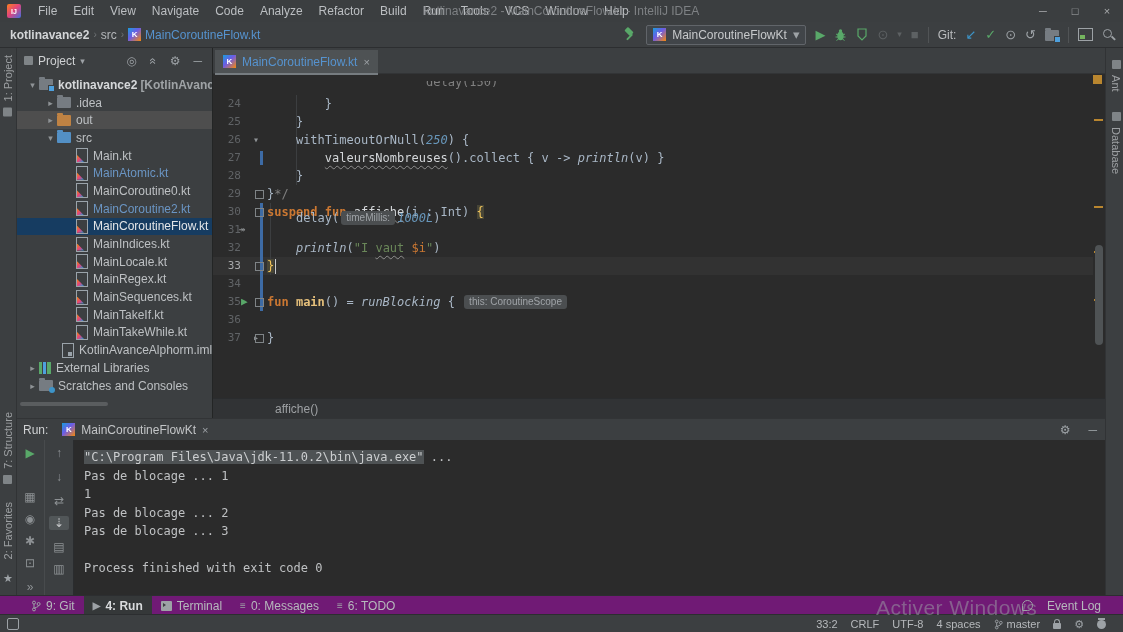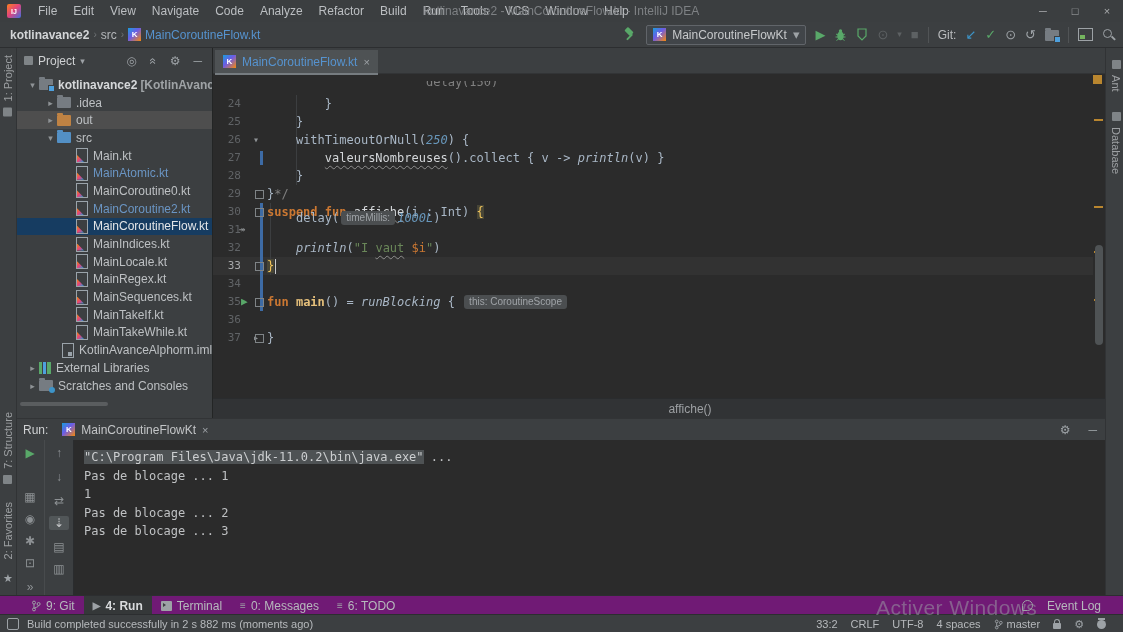--- a/index.html
+++ b/index.html
@@ -102,21 +102,21 @@
   .wavy{text-decoration:underline wavy rgba(170,170,170,.75);text-underline-offset:3px;text-decoration-thickness:1px;}
   .brace{color:#f2c55c;background:#474536;}
   .hintc{display:inline-block;background:#4b4e50;color:#9fa3a7;border-radius:3px;padding:0 5px;margin:0 2px;
          font-family:"Liberation Sans",sans-serif;font-size:10px;line-height:14px;vertical-align:1px;}
   .caret{position:absolute;width:1px;height:15px;background:#c8cacc;}
   .iguide{position:absolute;width:1px;background:#3c3e40;}
   .estripe-sq{position:absolute;right:3px;top:2px;width:9px;height:9px;background:#b9862f;}
   .etick{position:absolute;right:2px;width:9px;height:2px;background:#b9862f;}
   .ethumb{position:absolute;right:2px;width:8px;border-radius:4px;background:#4f5355;}
   .ebreadcrumb{position:absolute;left:0;bottom:0;width:100%;height:19px;background:#313335;border-top:1px solid #2a2c2e;
-               display:flex;align-items:center;color:#9da0a3;justify-content:center;}
+               display:flex;align-items:center;color:#9da0a3;}
 
   
   .runp{position:absolute;left:16px;top:418px;width:1107px;height:177px;background:#2b2b2b;border-top:1px solid #323436;}
   .runhead{position:absolute;left:0;top:0;width:100%;height:21px;background:#3c3f41;display:flex;align-items:center;}
   .runlabel{margin-left:7px;color:#cfd1d3;}
   .runtab{display:flex;align-items:center;gap:6px;margin-left:14px;color:#c3c5c7;}
   .runhead-ic{position:absolute;right:26px;display:flex;gap:18px;color:#9da2a6;}
   .rcol{position:absolute;top:21px;width:28px;height:156px;background:#3c3f41;}
   .rcol.c1{left:0;border-right:1px solid #484b4d;}
   .rcol.c2{left:29px;border-right:1px solid #2a2c2e;}
@@ -479,20 +479,21 @@
       <span class="ric" style="top:122px">▥</span>
     </div>
 
     <div class="console">
       <div class="cline" style="top:8px"><span class="sel1">"C:\Program Files\Java\jdk-11.0.2\bin\java.exe"</span><span> ...</span></div>
       <div class="cline" style="top:26.5px">Pas de blocage ... 1</div>
       <div class="cline" style="top:45px">1</div>
       <div class="cline" style="top:63.5px">Pas de blocage ... 2</div>
       <div class="cline" style="top:82px">Pas de blocage ... 3</div>
       <div class="cline" style="top:100.5px"></div>
+      <div class="cline" style="top:119px">Process finished with exit code 0</div>
     </div>
   </div>
 
   <div class="botbar">
     <div class="btab" style="margin-left:22px">
       <svg class="bticon" width="10" height="12" viewBox="0 0 10 12">
         <circle cx="3" cy="2.6" r="1.5" fill="none" stroke="#9da2a6"></circle>
           <circle cx="3" cy="9.4" r="1.5" fill="none" stroke="#9da2a6"></circle>
         <circle cx="7.6" cy="4" r="1.5" fill="none" stroke="#9da2a6"></circle>
           <path d="M3 4.1v3.8M7.6 5.5c0 2.2-4.6 1.6-4.6 3.4" fill="none" stroke="#9da2a6"></path>
@@ -516,21 +517,20 @@
       <span>6: TODO</span>
     </div>
     <div class="eventlog">
       <span class="i-bell"></span>
       <span>Event Log</span>
     </div>
   </div>
 
   <div class="status">
     <span class="st-ic"></span>
-    <span>Build completed successfully in 2 s 882 ms (moments ago)</span>
     <div class="st-right">
       <span>33:2</span>
       <span>CRLF</span>
       <span>UTF-8</span>
       <span>4 spaces</span>
       <span style="display:flex;align-items:center;gap:4px">
         <svg width="9" height="11" viewBox="0 0 10 12">
           <circle cx="3" cy="2.6" r="1.5" fill="none" stroke="#9da2a6"></circle>
             <circle cx="3" cy="9.4" r="1.5" fill="none" stroke="#9da2a6"></circle>
           <circle cx="7.6" cy="4" r="1.5" fill="none" stroke="#9da2a6"></circle>

